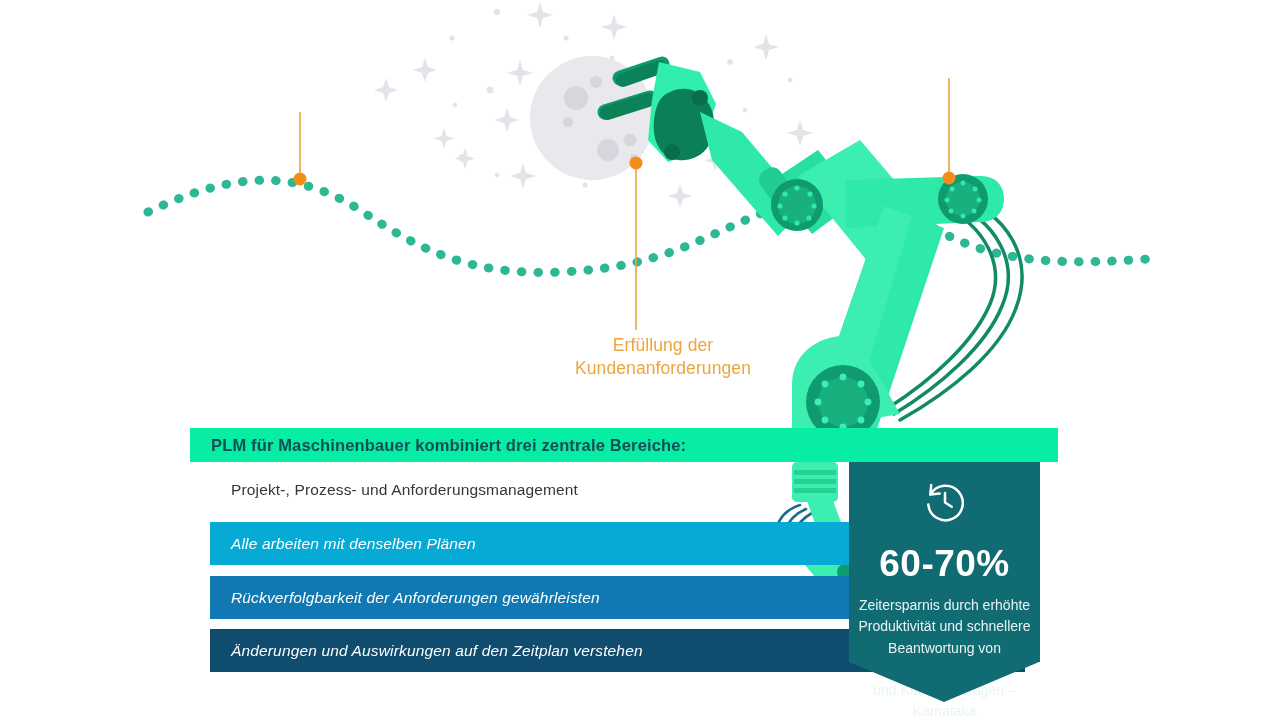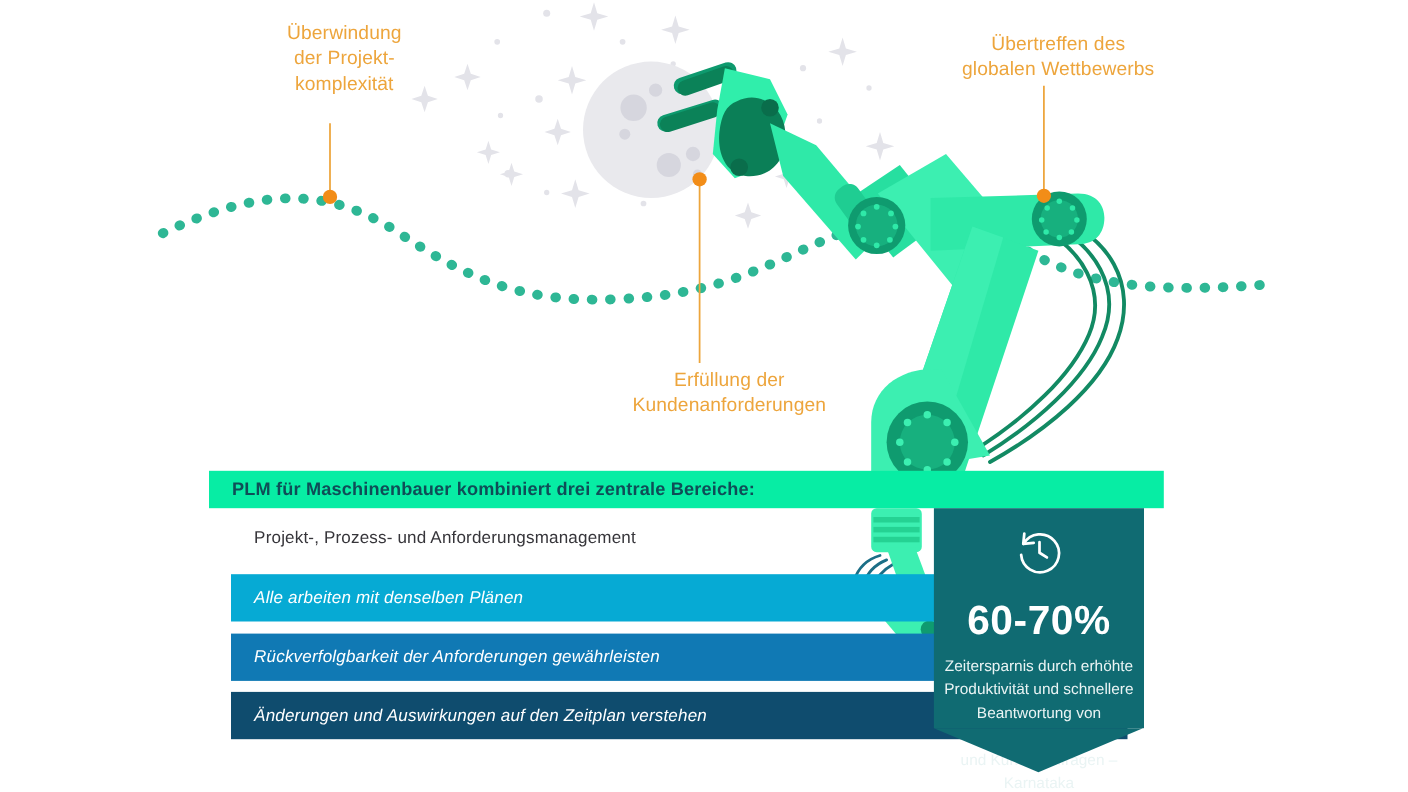--- a/index.html
+++ b/index.html
@@ -288,29 +288,24 @@
     <line x1="300" y1="112" x2="300" y2="176" stroke="#eda53c" stroke-width="1.6"></line>
     <circle cx="300" cy="179" r="6.5" fill="#f28d18"></circle>
 
     <line x1="636" y1="166" x2="636" y2="330" stroke="#eda53c" stroke-width="1.6"></line>
     <circle cx="636" cy="163" r="6.5" fill="#f28d18"></circle>
 
     <line x1="949" y1="78" x2="949" y2="175" stroke="#eda53c" stroke-width="1.6"></line>
     <circle cx="949" cy="178" r="6.5" fill="#f28d18"></circle>
   </svg>
 
-  <div class="annot" id="annot-left">Überwindung
-der Projekt-
-komplexität</div>
 
   <div class="annot" id="annot-mid">Erfüllung der
 Kundenanforderungen</div>
 
-  <div class="annot" id="annot-right">Übertreffen des
-globalen Wettbewerbs</div>
 
   <div class="bar" id="bar-plain">
     <span class="bar-label">Projekt-, Prozess- und Anforderungsmanagement</span>
   </div>
 
   <div class="bar" id="bar-header">
     <span class="bar-label">PLM für Maschinenbauer kombiniert drei zentrale Bereiche:</span>
   </div>
 
   <div class="bar" id="bar-1">

